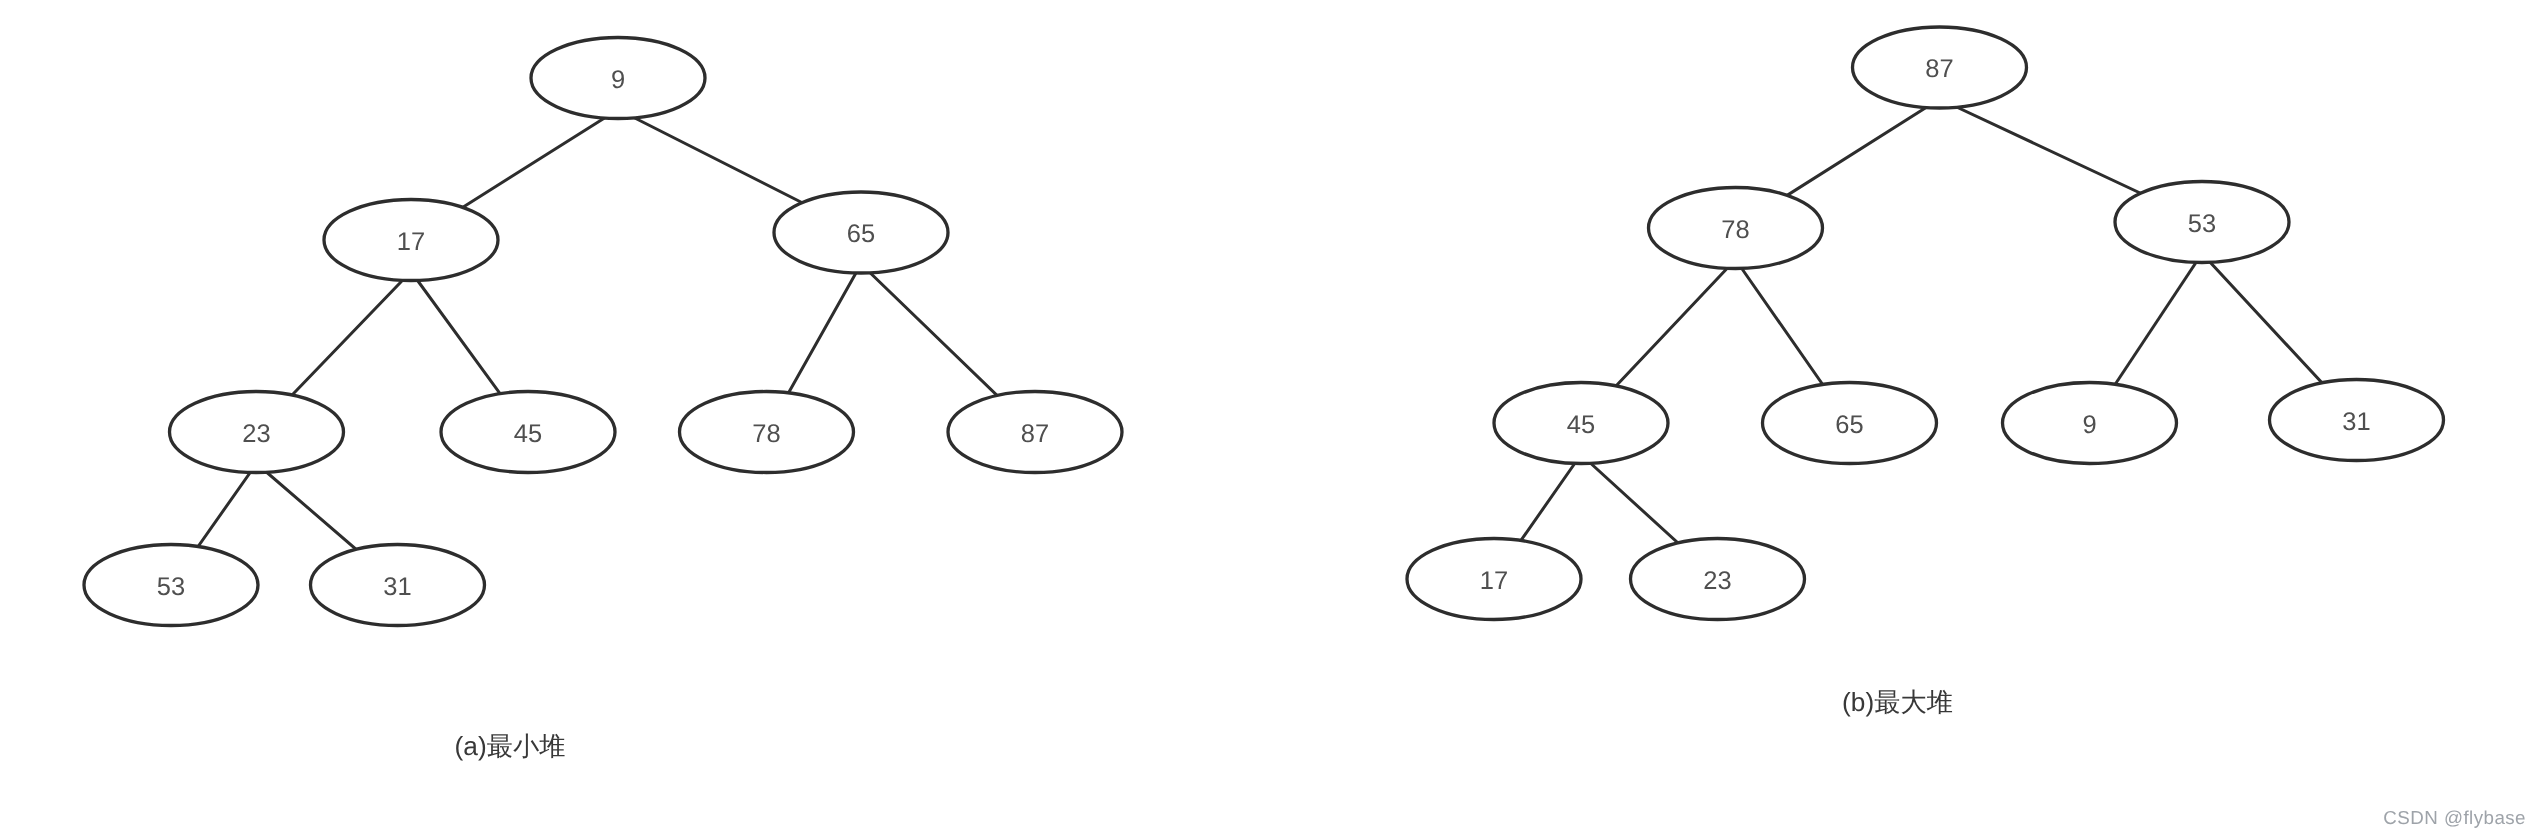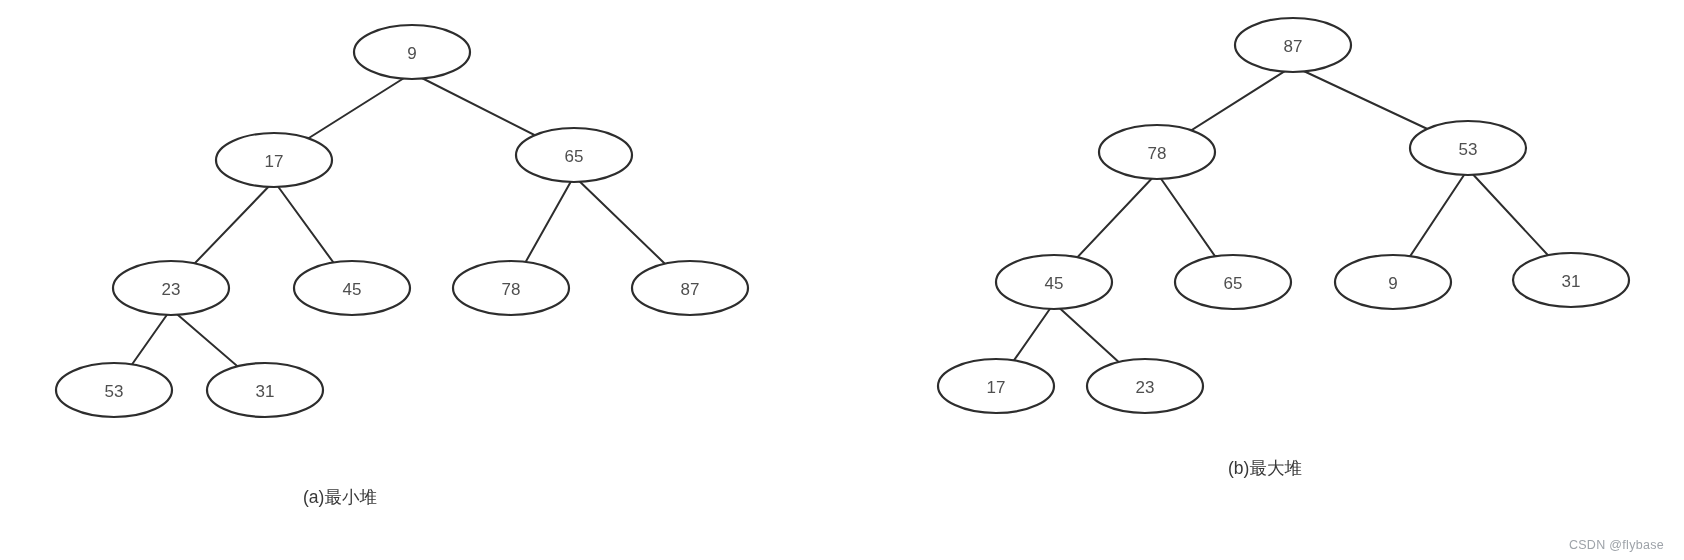--- a/index.html
+++ b/index.html
@@ -41,21 +41,21 @@
     dominant-baseline: central;
   }
   .caption {
     font-family: "Liberation Sans", sans-serif;
     font-size: 17.5px;
     fill: #383838;
     text-anchor: middle;
   }
   .watermark {
     position: absolute;
-    right: 20px;
+    right: 0;
     bottom: 8px;
     font-size: 12.5px;
     letter-spacing: 0.3px;
     color: #9ea3a9;
     user-select: none;
   }
 </style>
 </head>
 <body>
 

